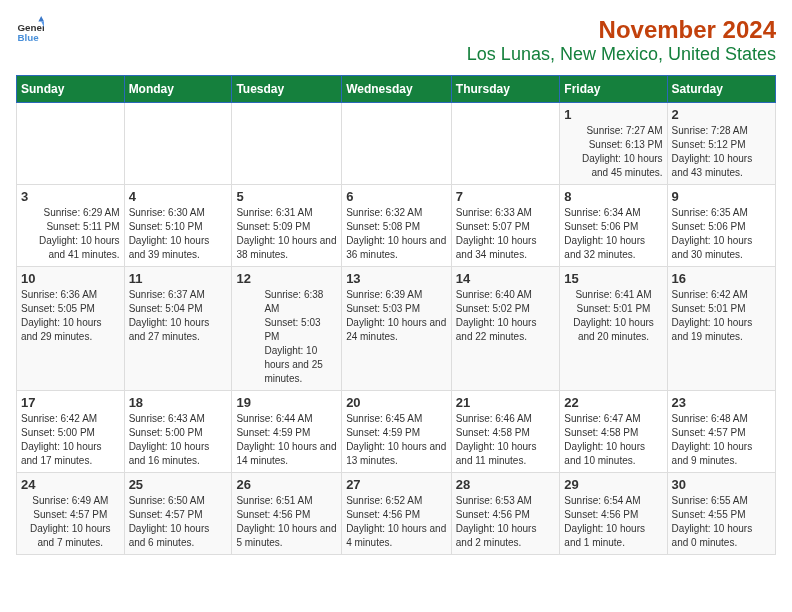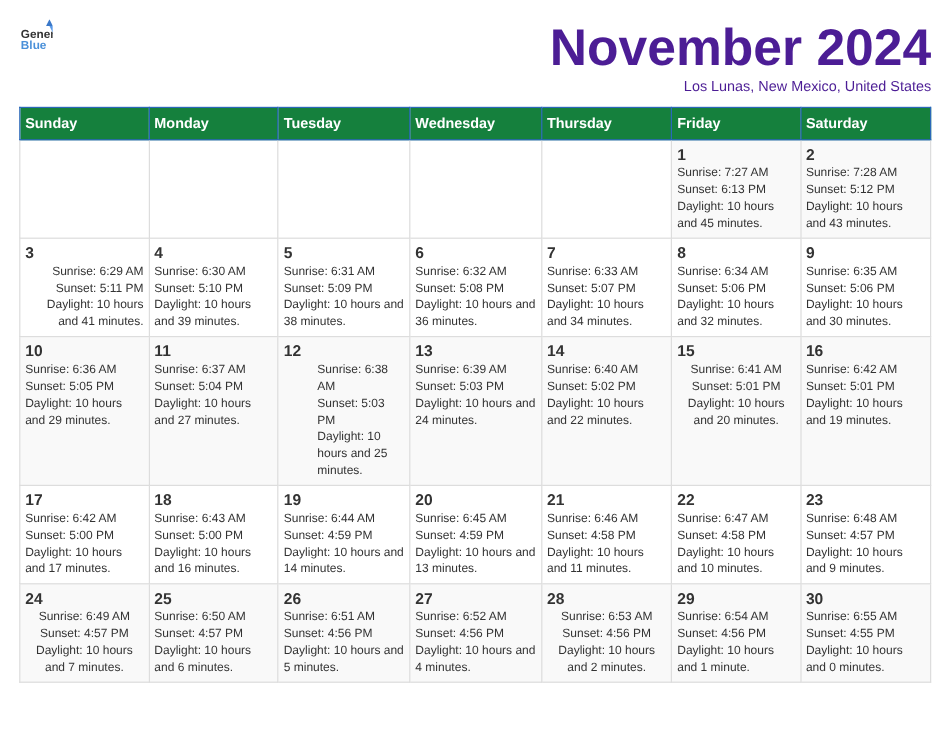--- a/index.html
+++ b/index.html
@@ -22,27 +22,27 @@
       gap: 4px;
     }
     .logo-icon {
       width: 28px;
       height: 28px;
     }
     .title-block {
       text-align: right;
     }
     .month-title {
-      font-size: 43px;
+      font-size: 24px;
       font-weight: bold;
-      color: #4c1d95;
+      color: #c2410c;
     }
     .location-title {
-      font-size: 12px;
-      color: #4c1d95;
+      font-size: 18px;
+      color: #15803d;
     }
     table {
       width: 100%;
       border-collapse: collapse;
     }
     thead tr th {
       background-color: #15803d;
       color: #fff;
       font-size: 12px;
       font-weight: bold;
@@ -109,21 +109,21 @@
   </thead>
   <tbody id="calendar-body">
   <tr>
         <td class="empty-cell"></td>
         <td class="empty-cell"></td>
         <td class="empty-cell"></td>
         <td class="empty-cell"></td>
         <td class="empty-cell"></td>
         <td>
           <div class="day-number">1</div>
-          <div class="day-info" style="white-space: pre-line;">Sunrise: 7:27 AM
+          <div class="day-info" style="white-space: pre-line; text-align: right;">Sunrise: 7:27 AM
 Sunset: 6:13 PM
 Daylight: 10 hours and 45 minutes.</div>
         </td>
         <td>
           <div class="day-number">2</div>
           <div class="day-info" style="white-space: pre-line;">Sunrise: 7:28 AM
 Sunset: 5:12 PM
 Daylight: 10 hours and 43 minutes.</div>
         </td>
       </tr>
@@ -279,21 +279,21 @@
 Daylight: 10 hours and 5 minutes.</div>
         </td>
         <td>
           <div class="day-number">27</div>
           <div class="day-info" style="white-space: pre-line;">Sunrise: 6:52 AM
 Sunset: 4:56 PM
 Daylight: 10 hours and 4 minutes.</div>
         </td>
         <td>
           <div class="day-number">28</div>
-          <div class="day-info" style="white-space: pre-line; text-align: center;">Sunrise: 6:53 AM
+          <div class="day-info" style="white-space: pre-line;">Sunrise: 6:53 AM
 Sunset: 4:56 PM
 Daylight: 10 hours and 2 minutes.</div>
         </td>
         <td>
           <div class="day-number">29</div>
           <div class="day-info" style="white-space: pre-line;">Sunrise: 6:54 AM
 Sunset: 4:56 PM
 Daylight: 10 hours and 1 minute.</div>
         </td>
         <td>

